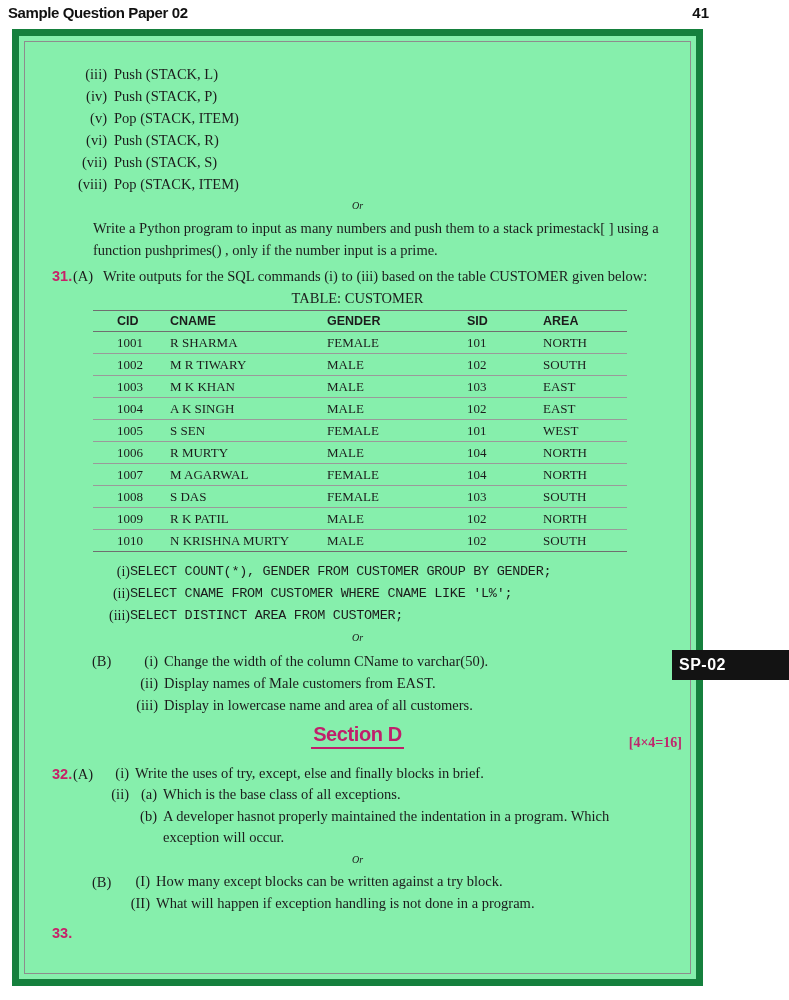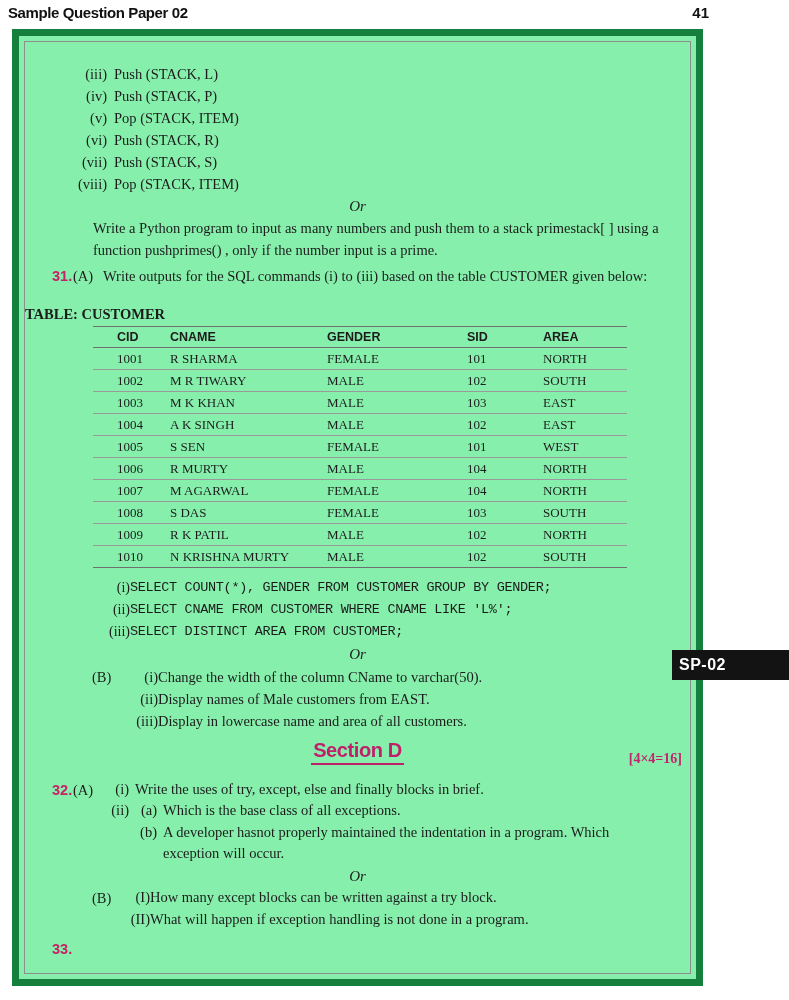--- a/index.html
+++ b/index.html
@@ -11,56 +11,56 @@
   .header-title { font-family: "Liberation Sans", sans-serif; font-weight: bold; font-size: 15px; letter-spacing: -0.4px; color: #111; }
   .page-number { font-family: "Liberation Sans", sans-serif; font-weight: bold; font-size: 15px; color: #111; padding-right: 72px; }
 
   
   .outer-box { position: absolute; left: 12px; top: 29px; width: 691px; height: 957px; border: 7px solid #15803d; background: #86efac; }
   .inner-box { position: absolute; left: 5px; top: 5px; right: 5px; bottom: 5px; border: 1px solid #8d8d8d; padding-top: 21px; overflow: hidden; }
 
   
   .serif-text { font-size: 14.5px; line-height: 22px; }
   .flex-row { display: flex; align-items: flex-start; }
-  .or-line { text-align: center; font-style: italic; font-size: 15px; line-height: 22px; }
+  .or-line { text-align: center; font-style: italic; font-size: 10px; line-height: 22px; }
 
   
   .stack-list .item-label { width: 82px; text-align: right; flex-shrink: 0; }
   .stack-list .item-text { margin-left: 7px; }
 
   
   .alt-para { margin: 0 0 0 68px; width: 606px; }
 
   
   .qnum { font-family: "Liberation Sans", sans-serif; font-weight: bold; font-size: 14.5px; color: #c72168; width: 48px; text-align: left; padding-left: 27px; flex-shrink: 0; }
   .part-label { width: 30px; flex-shrink: 0; }
   .q-text { width: 578px; }
 
   
-  .table-title { text-align: left; font-weight: bold; font-size: 14.5px; line-height: 20px; margin-top: 17px; }
+  .table-title { text-align: center; font-weight: normal; font-size: 14.5px; line-height: 20px; margin-top: 1px; }
   table.customer { border-collapse: collapse; margin: 2px 0 0 68px; width: 534px; border-bottom: 1px solid #6f6f6f; }
   table.customer th { font-family: "Liberation Sans", sans-serif; font-size: 12.5px; font-weight: bold; text-align: left; border-top: 1px solid #6f6f6f; border-bottom: 1px solid #6f6f6f; padding: 3px 0; }
   table.customer td { font-family: "Liberation Serif", serif; font-size: 13px; text-align: left; border-top: 1px solid #9a9a9a; padding: 2.5px 0; }
   table.customer .c0 { width: 77px; padding-left: 24px; }
   table.customer .c1 { width: 157px; }
   table.customer .c2 { width: 140px; }
   table.customer .c3 { width: 76px; }
   table.customer .c4 { width: 84px; }
 
   
   .sql-list { margin-top: 9px; }
   .sql-list .sql-label { width: 105px; text-align: right; flex-shrink: 0; font-size: 14px; line-height: 22px; }
   .sql-list .sql-text { margin-left: 0; font-family: "Liberation Mono", monospace; font-size: 13.5px; line-height: 22px; letter-spacing: -0.3px; }
 
   
   .partb { margin-left: 67px; margin-top: 0.5px; }
   .partb .b-label { width: 24px; flex-shrink: 0; }
   .partb .b-items { margin-left: 2px; }
   .partb .b-item-label { width: 40px; text-align: right; flex-shrink: 0; }
-  .partb .b-item-text { }
+  .partb .b-item-text { margin-left: 6px; }
 
   
   .section-head { position: relative; margin-top: 7px; height: 36px; display: flex; justify-content: center; align-items: flex-start; text-align: right; }
   .section-title { font-family: "Liberation Sans", sans-serif; font-weight: bold; font-size: 20px; letter-spacing: -0.4px; color: #c01f6b; border-bottom: 2px solid #c01f6b; padding: 0 2px 1px 2px; }
   .section-marks { position: absolute; right: 8px; top: 12px; color: #c0256d; font-size: 14px; font-weight: bold; font-family: "Liberation Serif", serif; }
 
   
   .l1-col { width: 47px; text-align: right; flex-shrink: 0; }
   .l2-col { width: 26px; text-align: right; flex-shrink: 0; margin-left: 2px; }
   .gap6 { margin-left: 6px; }

